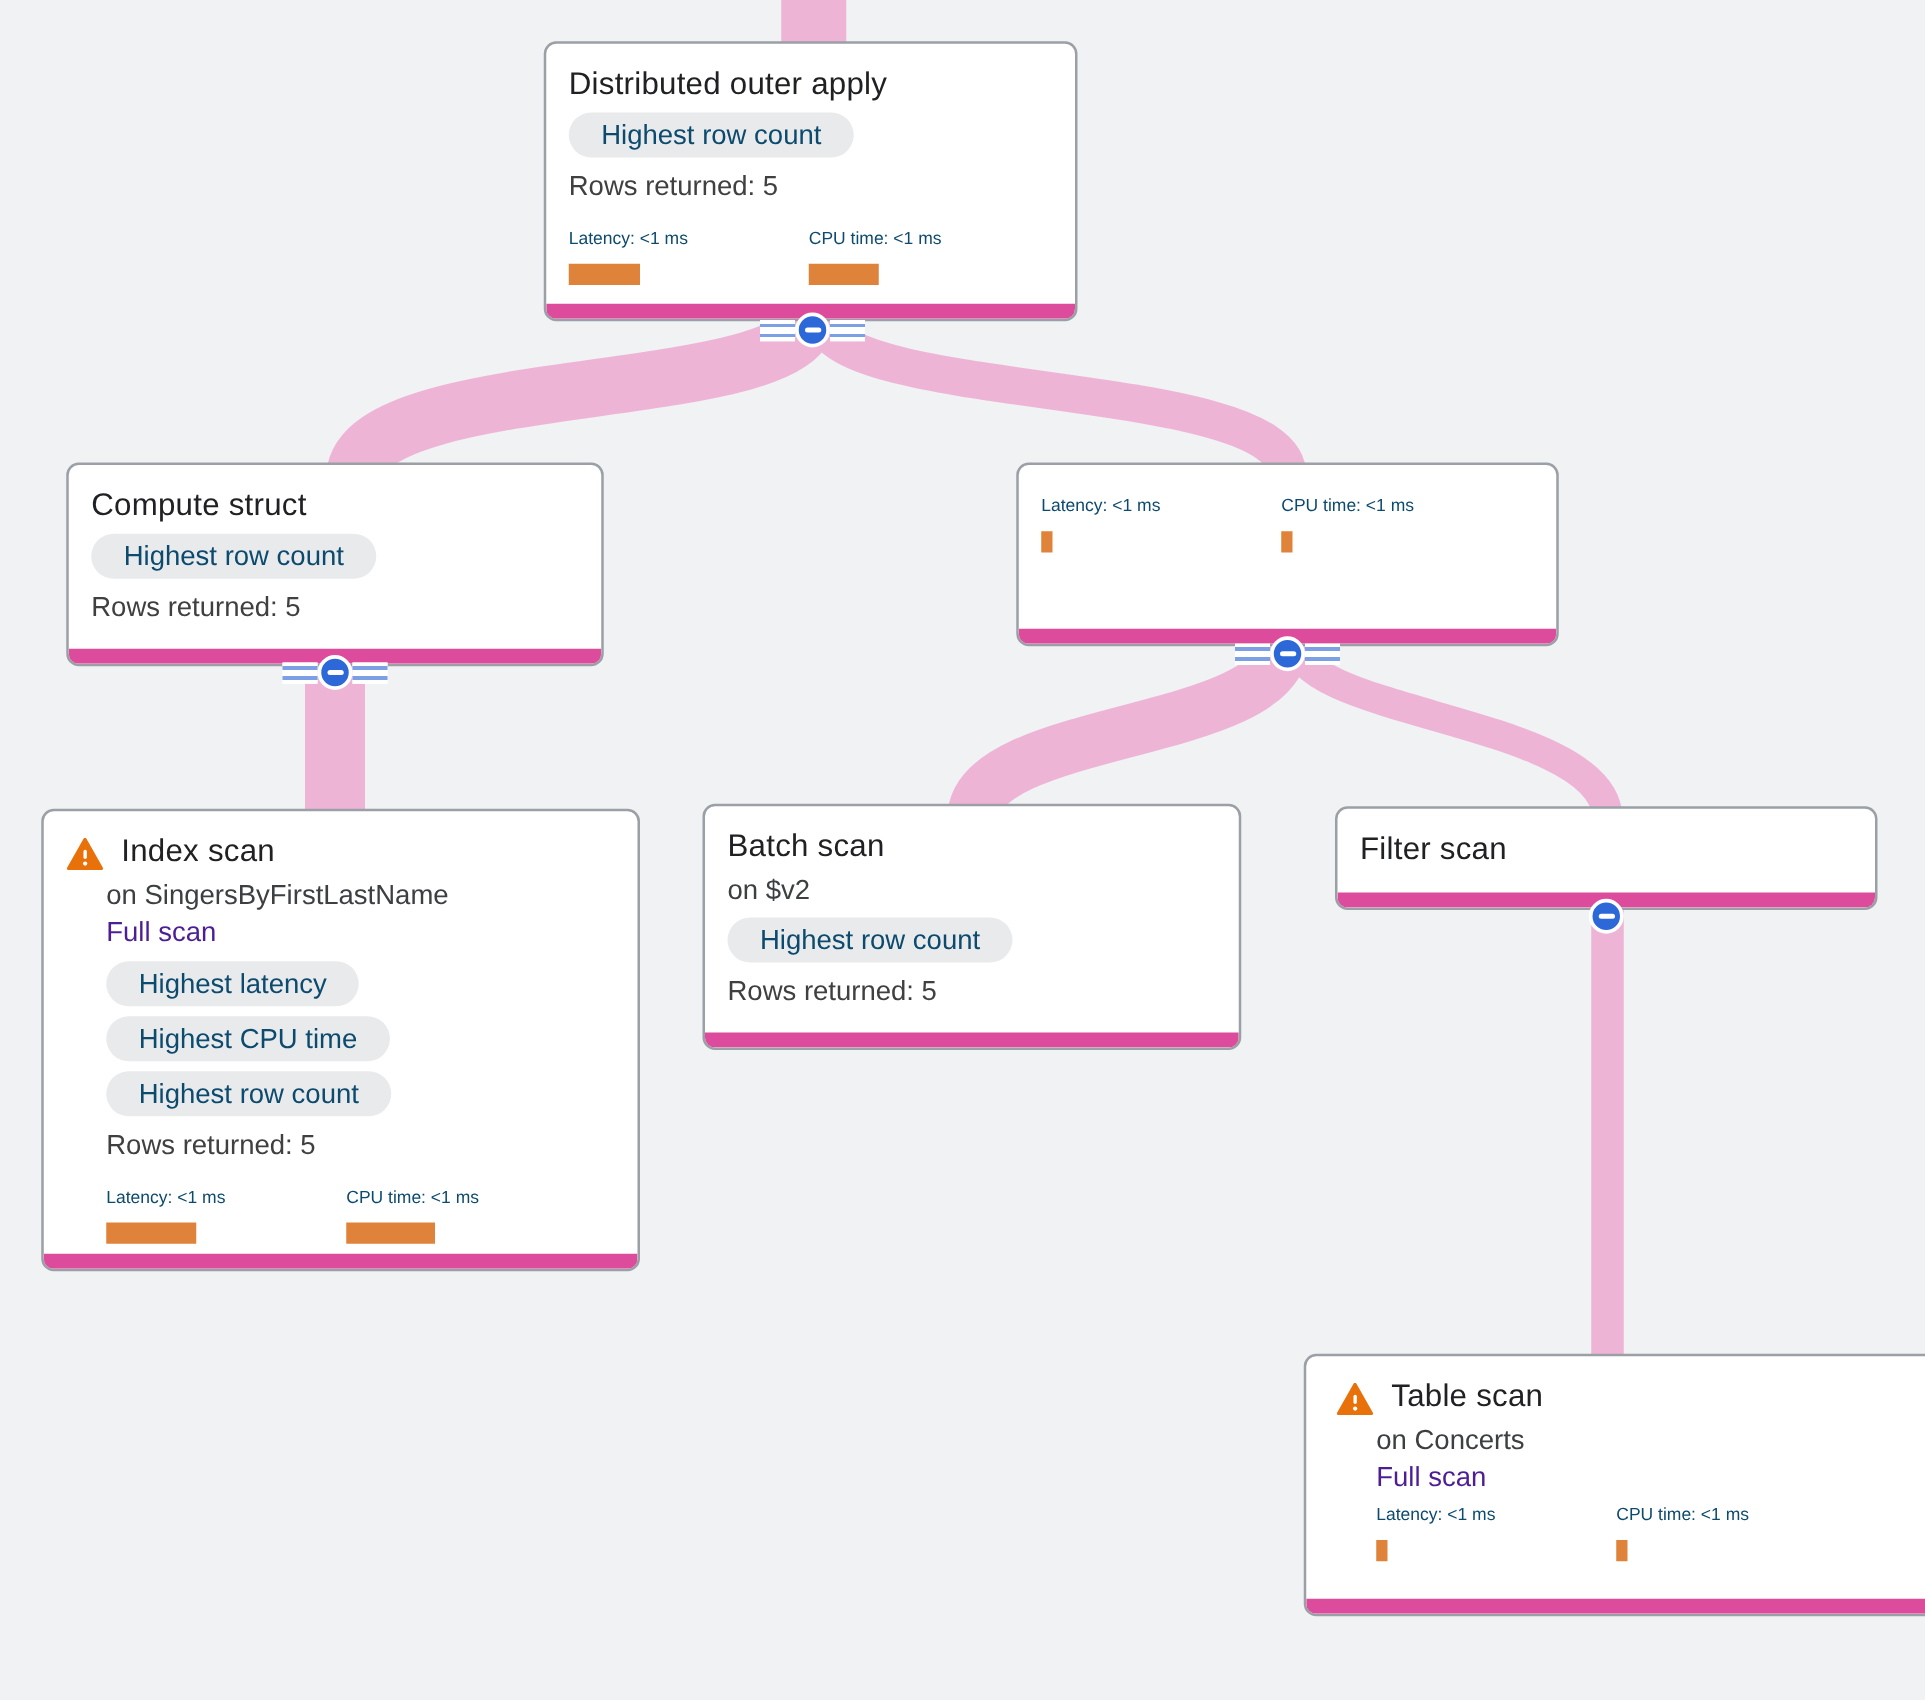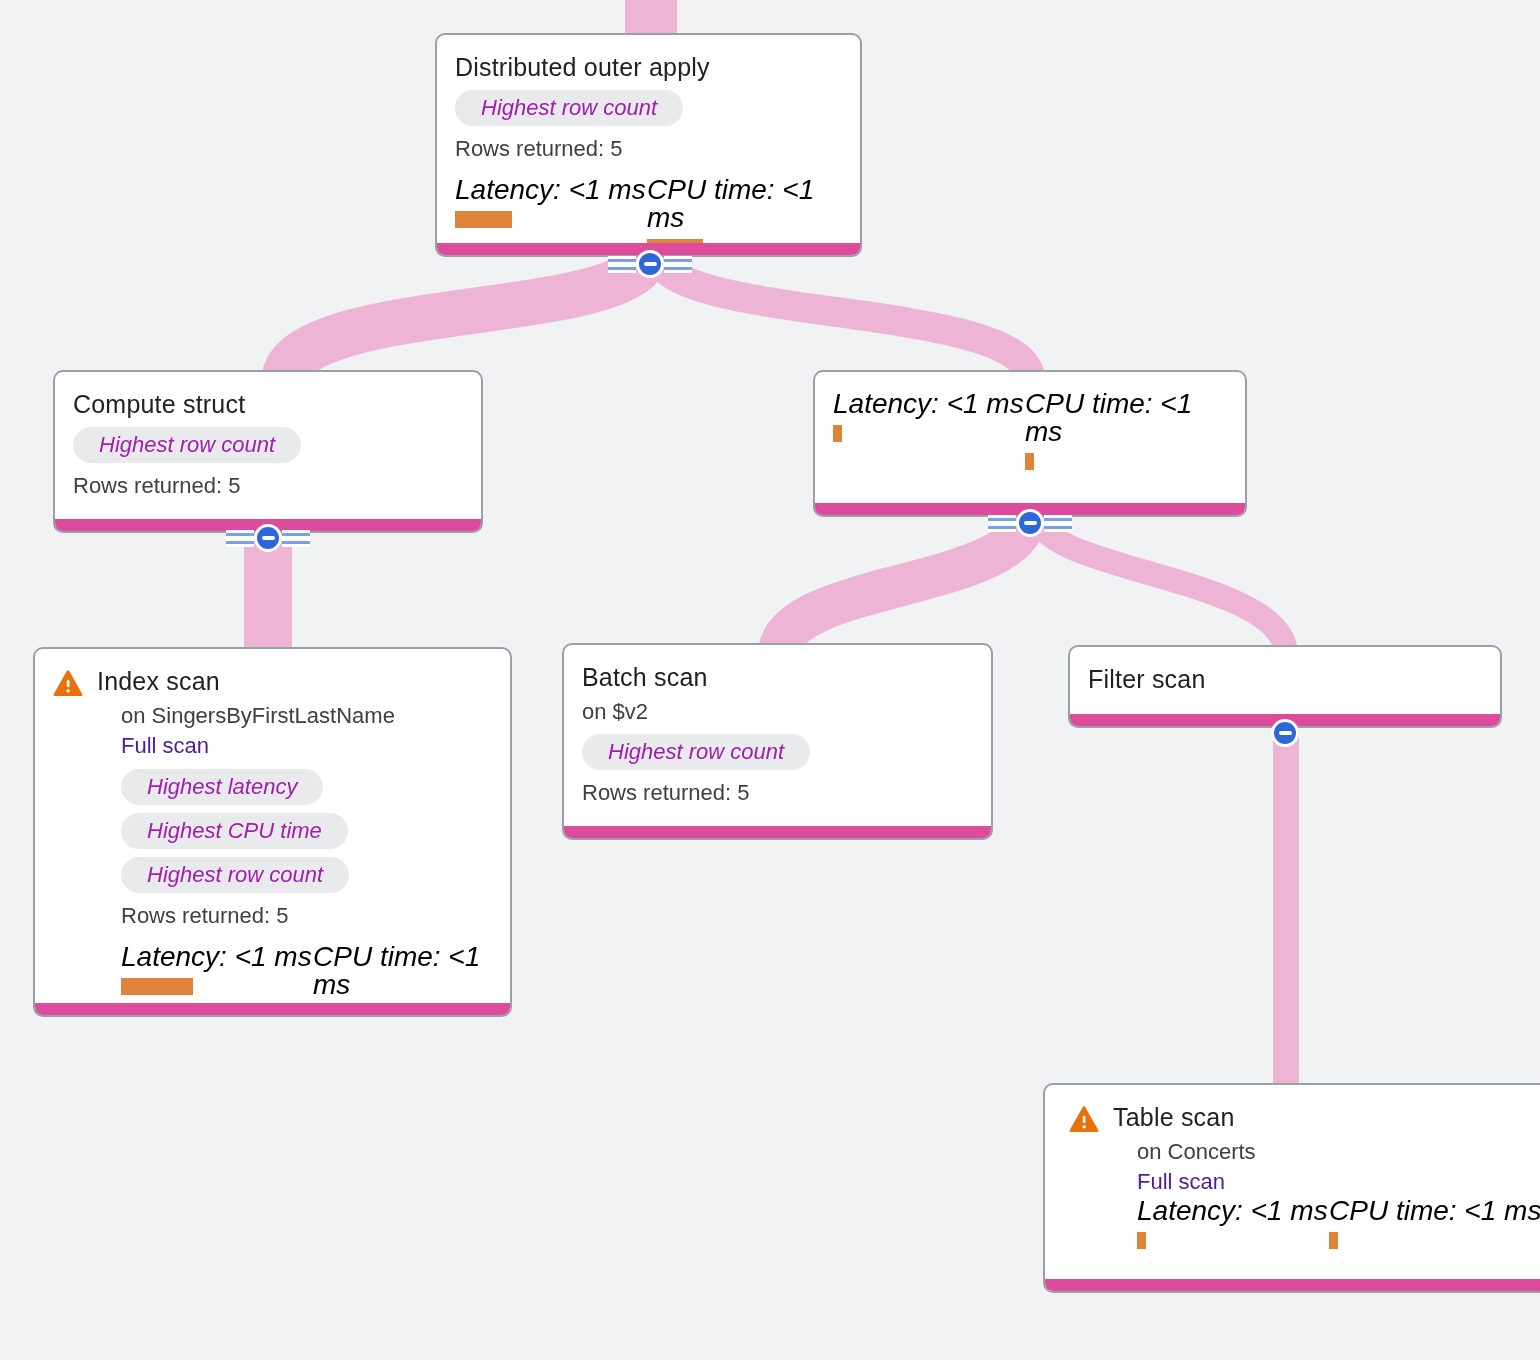--- a/index.html
+++ b/index.html
@@ -22,31 +22,30 @@
   }
   .node-title{
     font-size:25px;font-weight:400;color:#202124;letter-spacing:.2px;
     line-height:32px;
   }
   .title-row{display:flex;align-items:flex-end;gap:14px;}
   .warn{width:30px;height:27px;flex:0 0 auto;}
   .sub{font-size:22px;color:#3c4043;line-height:30px;margin-top:4px;}
   .muted{font-size:22px;color:#4c1d95;line-height:30px;}
   .chip{
-    display:inline-block;background:#e9eaec;color:#a21caf;
+    display:inline-block;background:#e9eaec;color:#0c4a6e;
     font-size:22px;line-height:36px;padding:0 26px;border-radius:19px;
     margin-top:7px;
-    font-style:italic;
   }
   .chip-col .chip{display:table;margin-top:8px;}
   .rows{font-size:22px;color:#404040;line-height:30px;margin-top:8px;}
   .metrics{display:grid;grid-template-columns:192px auto;margin-top:12px;}
-  .metric-label{font-size:28px;color:#000000;line-height:28px;font-style:italic;}
+  .metric-label{font-size:14px;color:#0c4a6e;line-height:28px;}
   .metric-bar{height:17px;background:#e0833a;margin-top:7px;}
-  .indent{margin-left:68px;}
+  .indent{margin-left:32px;}
   
   .collapse{
     position:absolute;z-index:2;display:flex;align-items:center;
     transform:translate(-50%,-50%);cursor:pointer;
   }
   .stripe{
     width:28px;height:17px;background:#ffffff;
     background-image:linear-gradient(to bottom,
       #ffffff 0 3px,#7d9fe3 3px 6px,#ffffff 6px 11px,#7d9fe3 11px 14px,#ffffff 14px 17px);
   }

